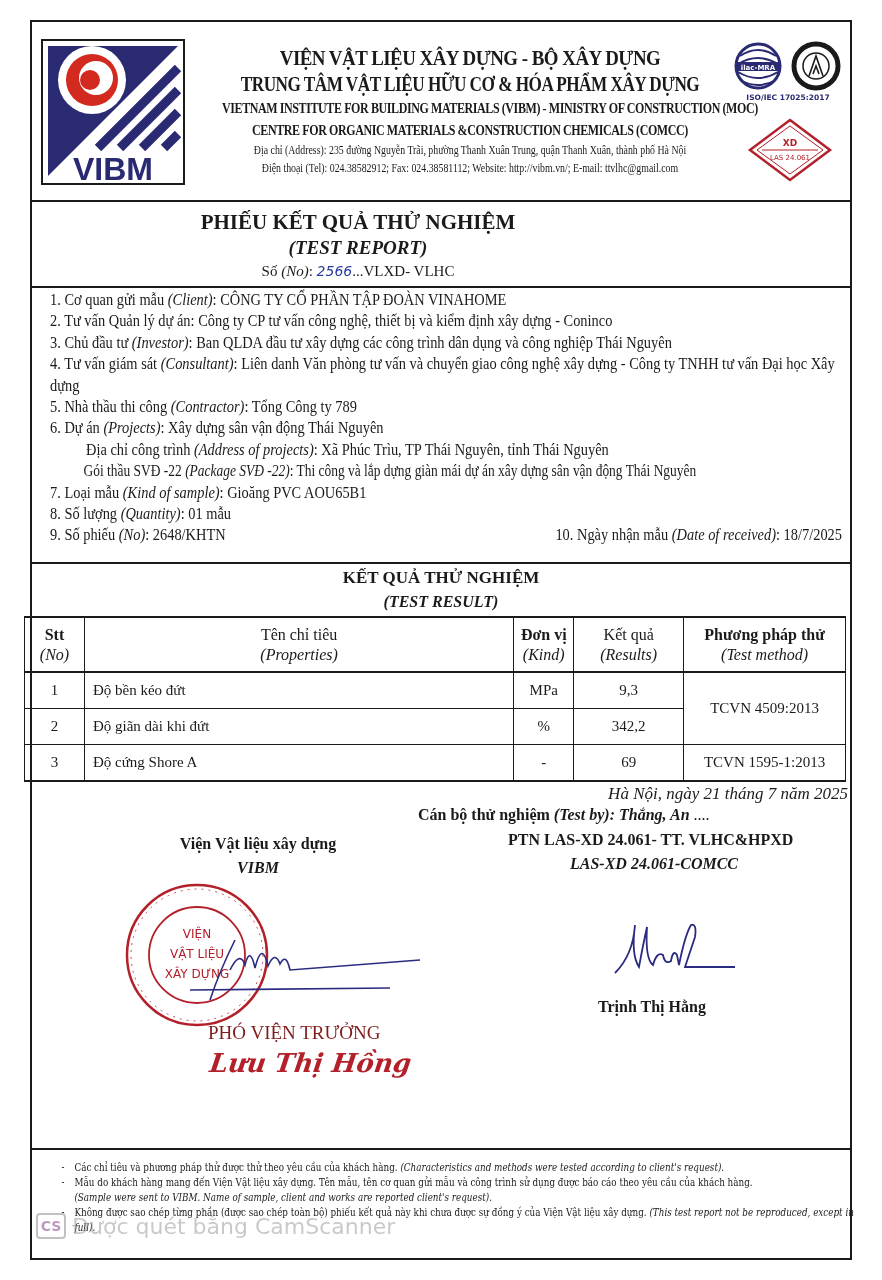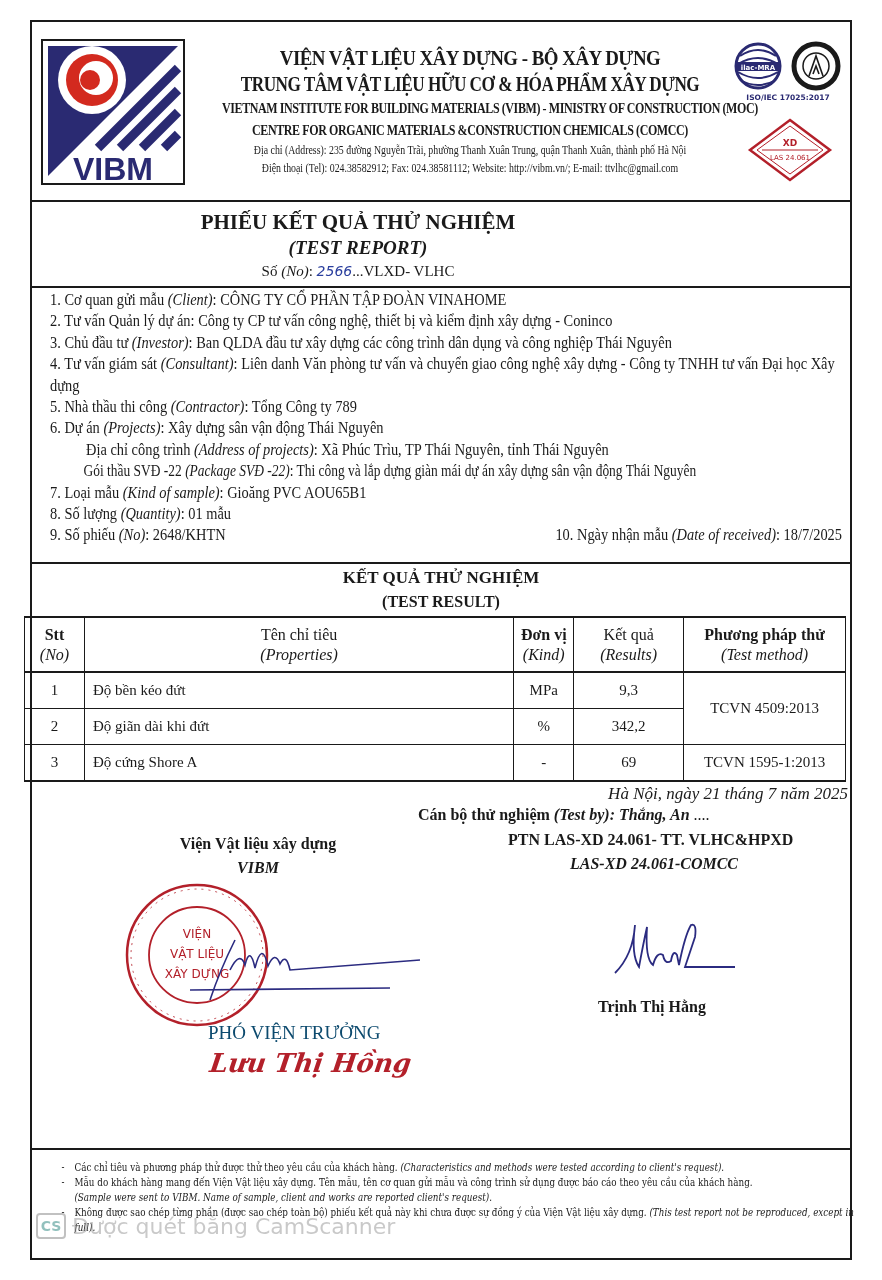--- a/index.html
+++ b/index.html
@@ -25,52 +25,52 @@
   .handno { font-family: "DejaVu Sans", sans-serif; color: #2b3f9e; font-size: 14px; font-style: italic; }
   
   .info { position: absolute; left: 50px; top: 289px; width: 800px; font-size: 16px; line-height: 21.4px; }
   .info .row { white-space: nowrap; transform: scaleX(0.90); transform-origin: left; }
   .info .indent { padding-left: 40px; }
   .info em { font-style: italic; }
   .info .r9 { display: flex; justify-content: space-between; width: 880px; }
   
   .res-title { position: absolute; left: 30px; top: 566px; width: 822px; text-align: center; }
   .res-title .a { font-size: 17px; font-weight: bold; line-height: 24px; }
-  .res-title .b { font-size: 16px; font-weight: bold; line-height: 24px; }
+  .res-title .b { font-size: 16px; font-weight: bold; font-style: italic; line-height: 24px; }
   table.res { position: absolute; left: 24px; top: 616px; width: 822px; border-collapse: collapse; font-size: 15px; }
   table.res td, table.res th { border: 1px solid #1a1a1a; text-align: center; padding: 0; }
   table.res thead th { height: 53px; font-weight: bold; line-height: 20px; font-size: 16px; }
   table.res thead th .it { font-style: italic; font-weight: normal; display:block; }
   table.res thead tr { border-top: 2px solid #1a1a1a; border-bottom: 2px solid #1a1a1a; }
   table.res tbody td { height: 35px; }
   table.res tbody tr:last-child { border-bottom: 2px solid #1a1a1a; }
   table.res td.name { text-align: left; padding-left: 8px; }
   
   .date-line { position: absolute; left: 500px; top: 784px; width: 348px; text-align: right; font-size: 17px; font-style: italic; }
   .testby { position: absolute; left: 418px; top: 806px; font-size: 16px; font-weight: bold; }
   .testby em { font-style: italic; }
   .lab1 { position: absolute; left: 508px; top: 831px; font-size: 16px; font-weight: bold; }
   .lab2 { position: absolute; left: 570px; top: 855px; font-size: 16px; font-weight: bold; font-style: italic; }
   .inst { position: absolute; left: 168px; top: 832px; width: 180px; text-align: center; font-size: 16px; font-weight: bold; line-height: 24px; }
   .inst .v { font-style: italic; }
   .stamp { position: absolute; left: 122px; top: 880px; width: 150px; height: 150px; }
   .sig-left { position: absolute; left: 190px; top: 930px; width: 230px; height: 70px; }
-  .vice { position: absolute; left: 208px; top: 1022px; font-size: 19px; color: #0c4a6e; }
+  .vice { position: absolute; left: 208px; top: 1022px; font-size: 19px; color: #7f1d1d; }
   .vice-name { position: absolute; left: 210px; top: 1048px; font-size: 26px; color: #b3202a; font-style: italic; font-weight: bold; font-family: "DejaVu Serif", serif; transform: skewX(-8deg); }
   .sig-right { position: absolute; left: 605px; top: 915px; width: 140px; height: 65px; }
   .tester-name { position: absolute; left: 598px; top: 998px; font-size: 16px; font-weight: bold; }
   
   .notes { position: absolute; left: 60px; top: 1160px; width: 780px; font-size: 11px; line-height: 15px; font-family: "DejaVu Serif", serif; }
   .notes .nh { font-weight: bold; font-style: italic; font-size: 12px; margin-bottom: 2px; }
   .notes .ni { position: relative; padding-left: 18px; transform: scaleX(0.80); transform-origin: left; width: 1000px; }
   .notes .ni::before { content: "-"; position: absolute; left: 2px; }
   .notes .nc { padding-left: 18px; transform: scaleX(0.80); transform-origin: left; width: 1000px; font-style: italic; }
   .notes em { font-style: italic; }
   .watermark { position: absolute; left: 36px; top: 1213px; display: flex; align-items: center; gap: 6px; opacity: 0.45; }
-  .wm-box { width: 26px; height: 22px; border: 2px solid #777; border-radius: 4px; font-family: "DejaVu Sans", sans-serif; font-weight: bold; font-size: 14px; color:#0f766e; display:flex; align-items:center; justify-content:center; }
+  .wm-box { width: 26px; height: 22px; border: 2px solid #777; border-radius: 4px; font-family: "DejaVu Sans", sans-serif; font-weight: bold; font-size: 14px; color:#701a75; display:flex; align-items:center; justify-content:center; }
   .wm-text { font-family: "DejaVu Sans", sans-serif; font-size: 22px; color: #888; }
 </style>
 </head>
 <body>
 
 <div class="frame"></div>
 
 <svg class="logo" viewBox="0 0 146 148">
   <rect x="2" y="2" width="142" height="144" fill="#fff" stroke="#1a1a1a" stroke-width="2"></rect>
   <polygon points="8,8 138,8 8,138" fill="#2a2a72"></polygon>

